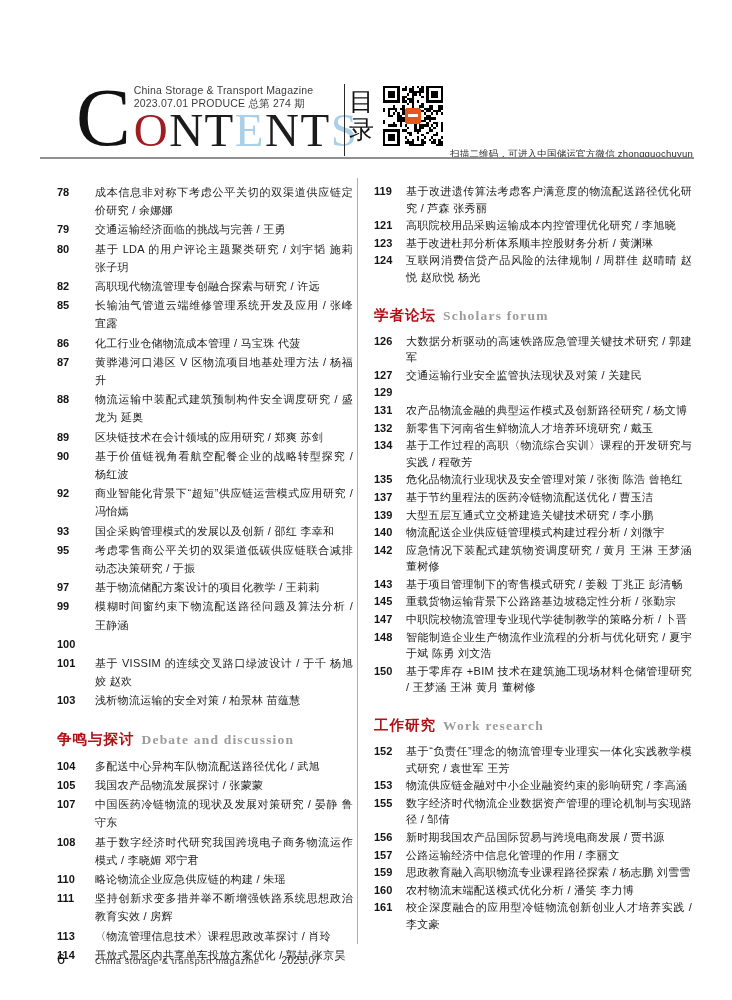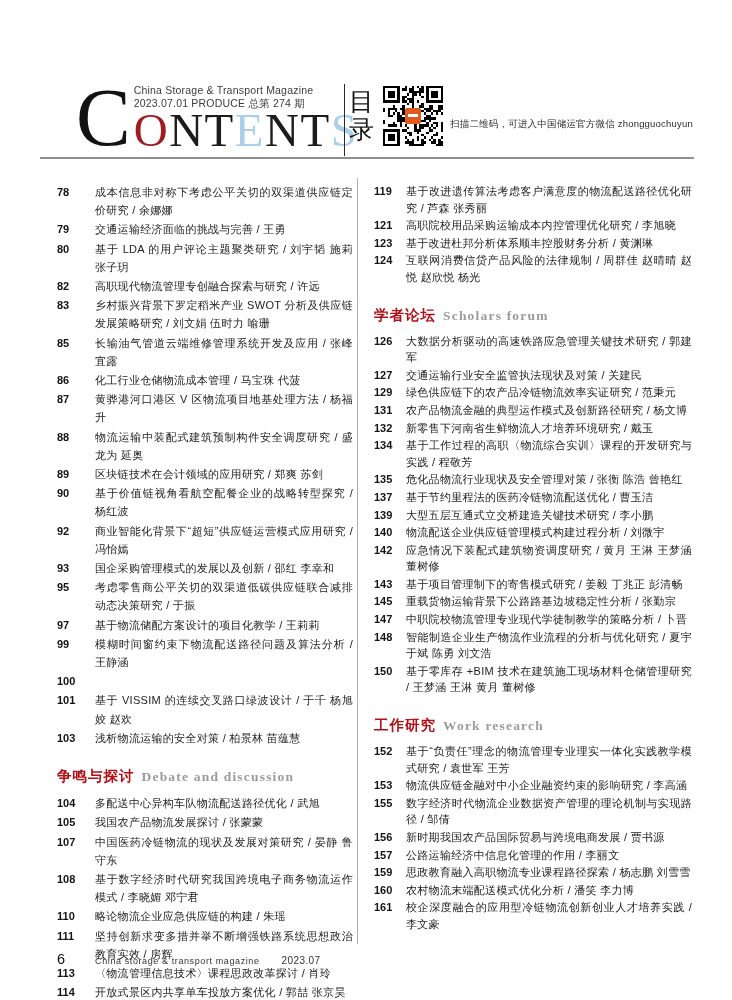--- a/index.html
+++ b/index.html
@@ -10,21 +10,21 @@
   
   .logo{position:absolute;left:76px;top:84px;display:flex;align-items:flex-end;}
   .logo-c{font-family:"Liberation Serif","DejaVu Serif",serif;font-size:82px;line-height:66px;color:#121212;}
   .logo-right{display:flex;flex-direction:column;margin-left:3px;}
   .logo-info{font-size:10.5px;line-height:12.5px;color:#3c3c3c;white-space:nowrap;letter-spacing:0.2px;}
   .logo-word{font-family:"Liberation Serif","DejaVu Serif",serif;font-size:47px;line-height:42px;letter-spacing:1.5px;white-space:nowrap;}
   .hdr-vline{position:absolute;left:344px;top:84px;width:1px;height:72px;background:#2a2a2a;}
   .mulu{position:absolute;left:349px;top:88px;display:flex;flex-direction:column;font-family:"Liberation Serif","DejaVu Serif",serif;font-size:25px;line-height:28px;color:#111;}
   .qr{position:absolute;left:383px;top:86px;width:60px;height:60px;}
   .qr svg{display:block;width:60px;height:60px;}
-  .qr-caption{position:absolute;left:450px;top:118px;font-size:9.5px;color:#2b2b2b;letter-spacing:0.2px;white-space:nowrap;}
+  .qr-caption{position:absolute;left:450px;top:148px;font-size:9.5px;color:#2b2b2b;letter-spacing:0.2px;white-space:nowrap;}
   .hdr-rule{position:absolute;left:40px;top:157px;width:654px;height:2px;background:#8f8f8f;}
   
   .col{position:absolute;top:183px;}
   .col-left{left:57px;width:296px;}
   .col-right{left:374px;width:318px;}
   .col-divider{position:absolute;left:357px;top:178px;width:1px;height:766px;background:#aeaeae;}
   .toc-item{display:flex;margin-bottom:1px;}
   .col-left .toc-item{font-size:11px;line-height:18.2px;}
   .col-right .toc-item{font-size:11px;line-height:16.6px;}
   .num{font-weight:700;flex-shrink:0;color:#141414;}
@@ -266,24 +266,20 @@
       </div>
       <div class="toc-item">
         <span class="num">80</span>
         <span class="title">基于 LDA 的用户评论主题聚类研究 / 刘宇韬 施莉 张子玥</span>
       </div>
       <div class="toc-item">
         <span class="num">82</span>
         <span class="title">高职现代物流管理专创融合探索与研究 / 许远</span>
       </div>
       <div class="toc-item">
-        <span class="num">83</span>
-        <span class="title">乡村振兴背景下罗定稻米产业 SWOT 分析及供应链发展策略研究 / 刘文娟 伍时力 喻珊</span>
-      </div>
-      <div class="toc-item">
         <span class="num">85</span>
         <span class="title">长输油气管道云端维修管理系统开发及应用 / 张峰 宜露</span>
       </div>
       <div class="toc-item">
         <span class="num">86</span>
         <span class="title">化工行业仓储物流成本管理 / 马宝珠 代菠</span>
       </div>
       <div class="toc-item">
         <span class="num">87</span>
         <span class="title">黄骅港河口港区 V 区物流项目地基处理方法 / 杨福升</span>
@@ -386,21 +382,20 @@
       <div class="toc-item">
         <span class="num">126</span>
         <span class="title">大数据分析驱动的高速铁路应急管理关键技术研究 / 郭建军</span>
       </div>
       <div class="toc-item">
         <span class="num">127</span>
         <span class="title">交通运输行业安全监管执法现状及对策 / 关建民</span>
       </div>
       <div class="toc-item">
         <span class="num">129</span>
-        <span class="title">绿色供应链下的农产品冷链物流效率实证研究 / 范秉元</span>
       </div>
       <div class="toc-item">
         <span class="num">131</span>
         <span class="title">农产品物流金融的典型运作模式及创新路径研究 / 杨文博</span>
       </div>
       <div class="toc-item">
         <span class="num">132</span>
         <span class="title">新零售下河南省生鲜物流人才培养环境研究 / 戴玉</span>
       </div>
       <div class="toc-item">

